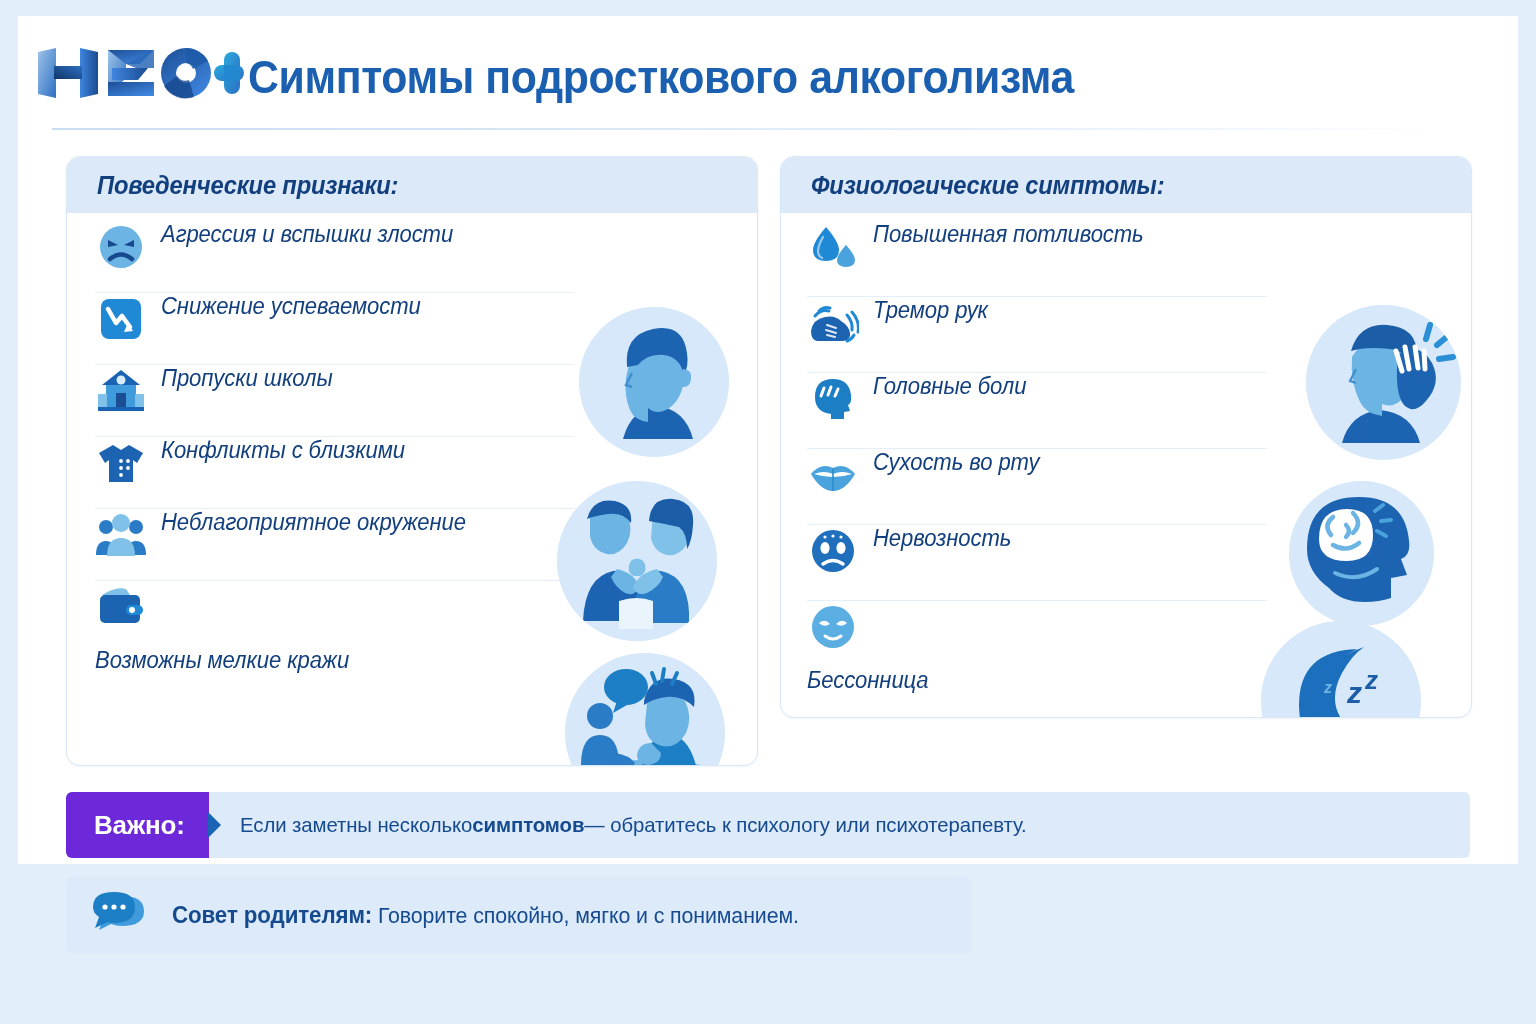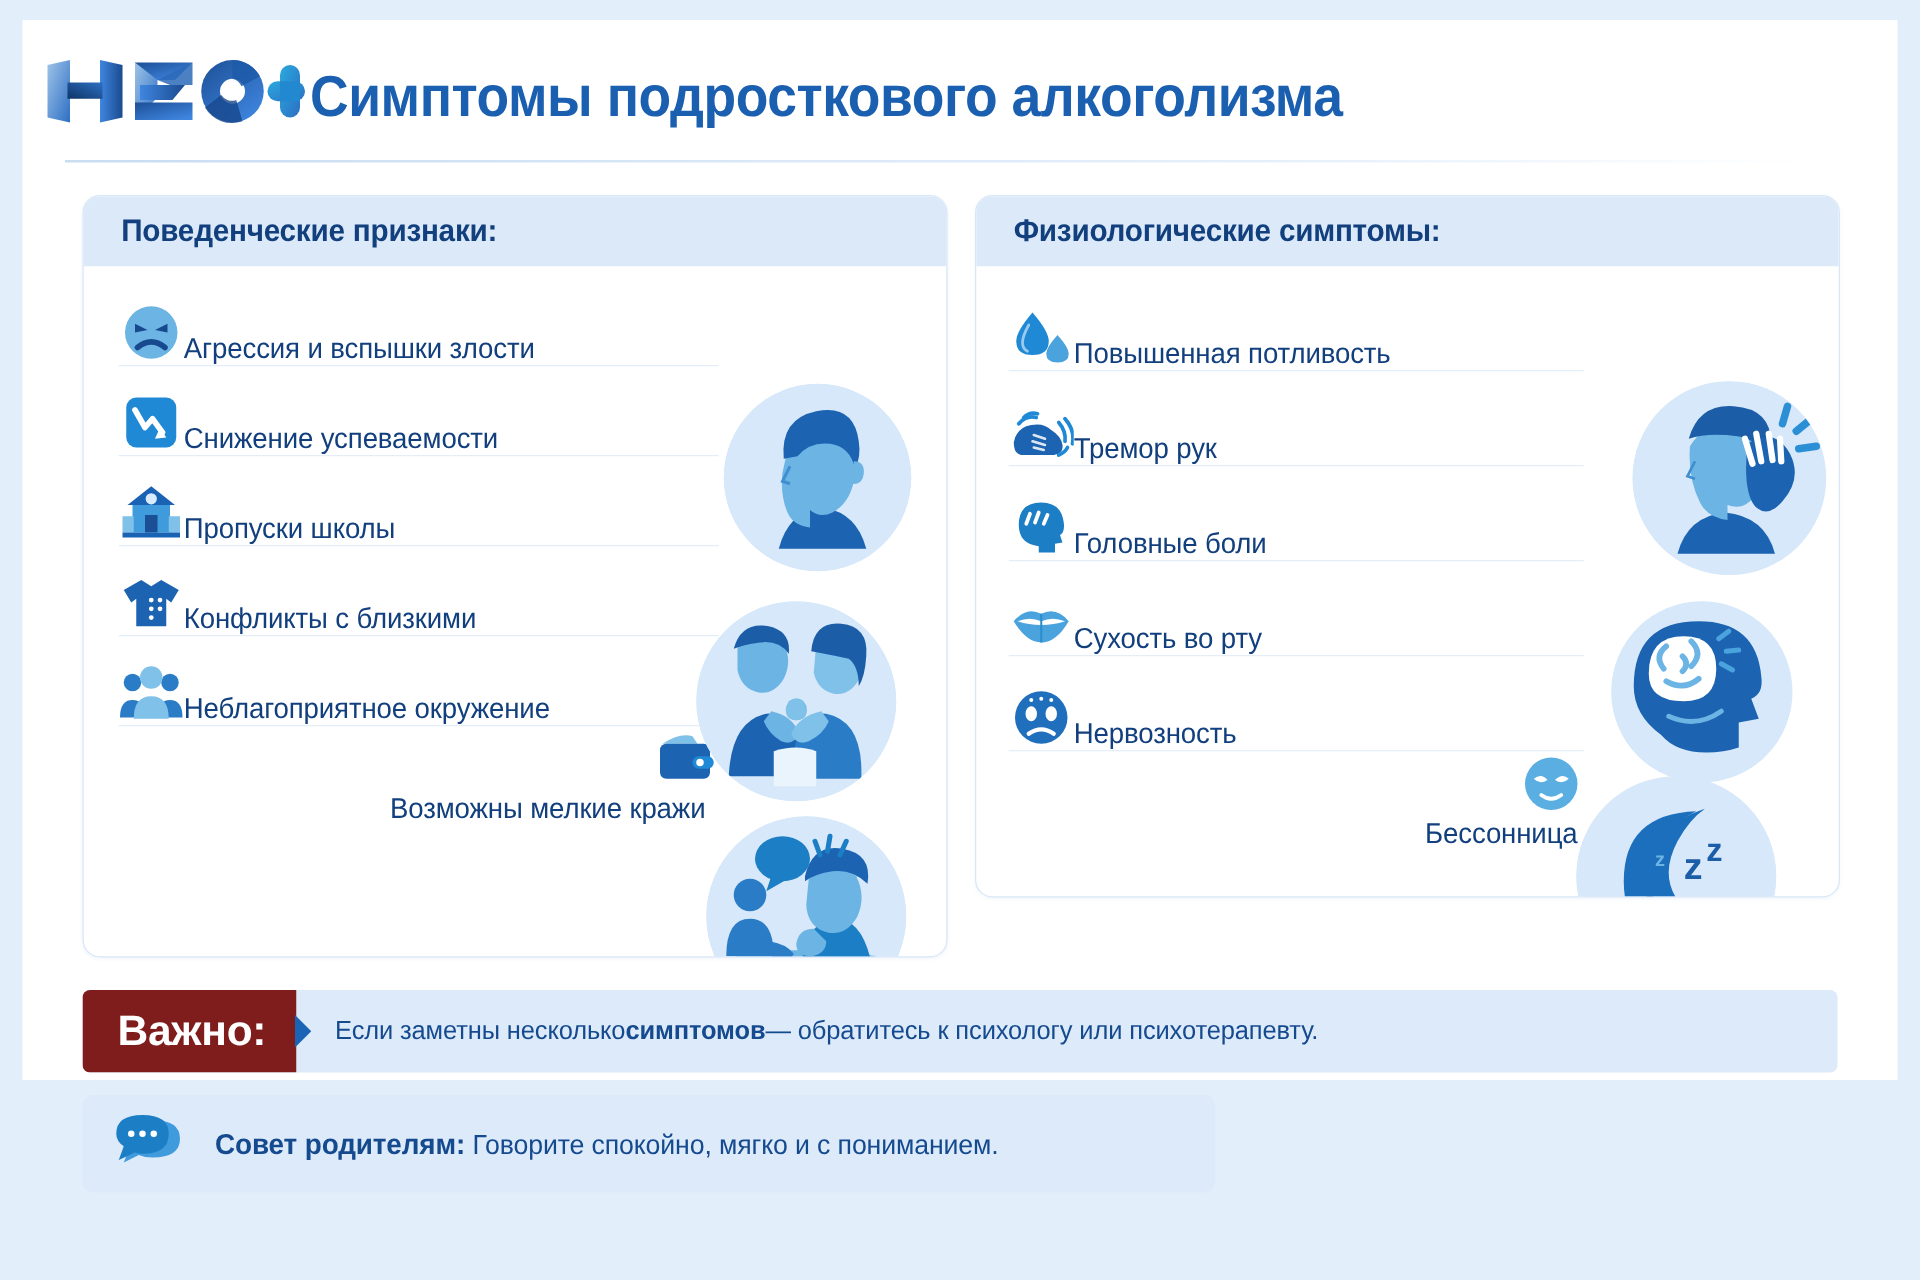--- a/index.html
+++ b/index.html
@@ -61,20 +61,21 @@
   }
 
   
   .panel {
     position: absolute;
     background: #ffffff;
     border: 1.5px solid #d8e7f8;
     border-radius: 14px;
     box-shadow: 0 1px 3px rgba(120,160,210,0.10);
     overflow: hidden;
+    font-style: italic;
   }
   .panel-left  { left: 48px;  top: 140px; width: 690px; height: 608px; }
   .panel-right { left: 762px; top: 140px; width: 690px; height: 560px; }
 
   .panel-head {
     height: 56px;
     background: #dce9f8;
     display: flex;
     align-items: center;
     padding-left: 30px;
@@ -97,23 +98,24 @@
 
   
   .sym-list {
     position: absolute;
     left: 28px;
     top: 8px;
     width: 480px;
   }
   .sym-row {
     display: flex;
-    align-items: flex-end;
+    align-items: flex-start;
     height: 71px;
     border-bottom: 1.5px solid #e4eef9;
+    gap: 14px;
   }
   .sym-row:last-child { border-bottom: none; flex-direction: column; }
   .sym-icon {
     width: 52px;
     height: 52px;
     flex: 0 0 52px;
     display: flex;
     align-items: center;
     justify-content: center;
   }
@@ -154,23 +156,23 @@
     width: 1404px;
     height: 66px;
     background: #dceafa;
     border-radius: 6px;
     display: flex;
     align-items: stretch;
     overflow: hidden;
   }
   .important-badge {
     position: relative;
-    background: #7f1d1d;
+    background: #6d28d9;
     color: #ffffff;
-    font-size: 34px;
+    font-size: 26px;
     font-weight: bold;
     display: flex;
     align-items: center;
     padding: 0 24px 0 28px;
     letter-spacing: -0.2px;
     white-space: nowrap;
   }
   .badge-arrow {
     position: absolute;
     right: -12px;

